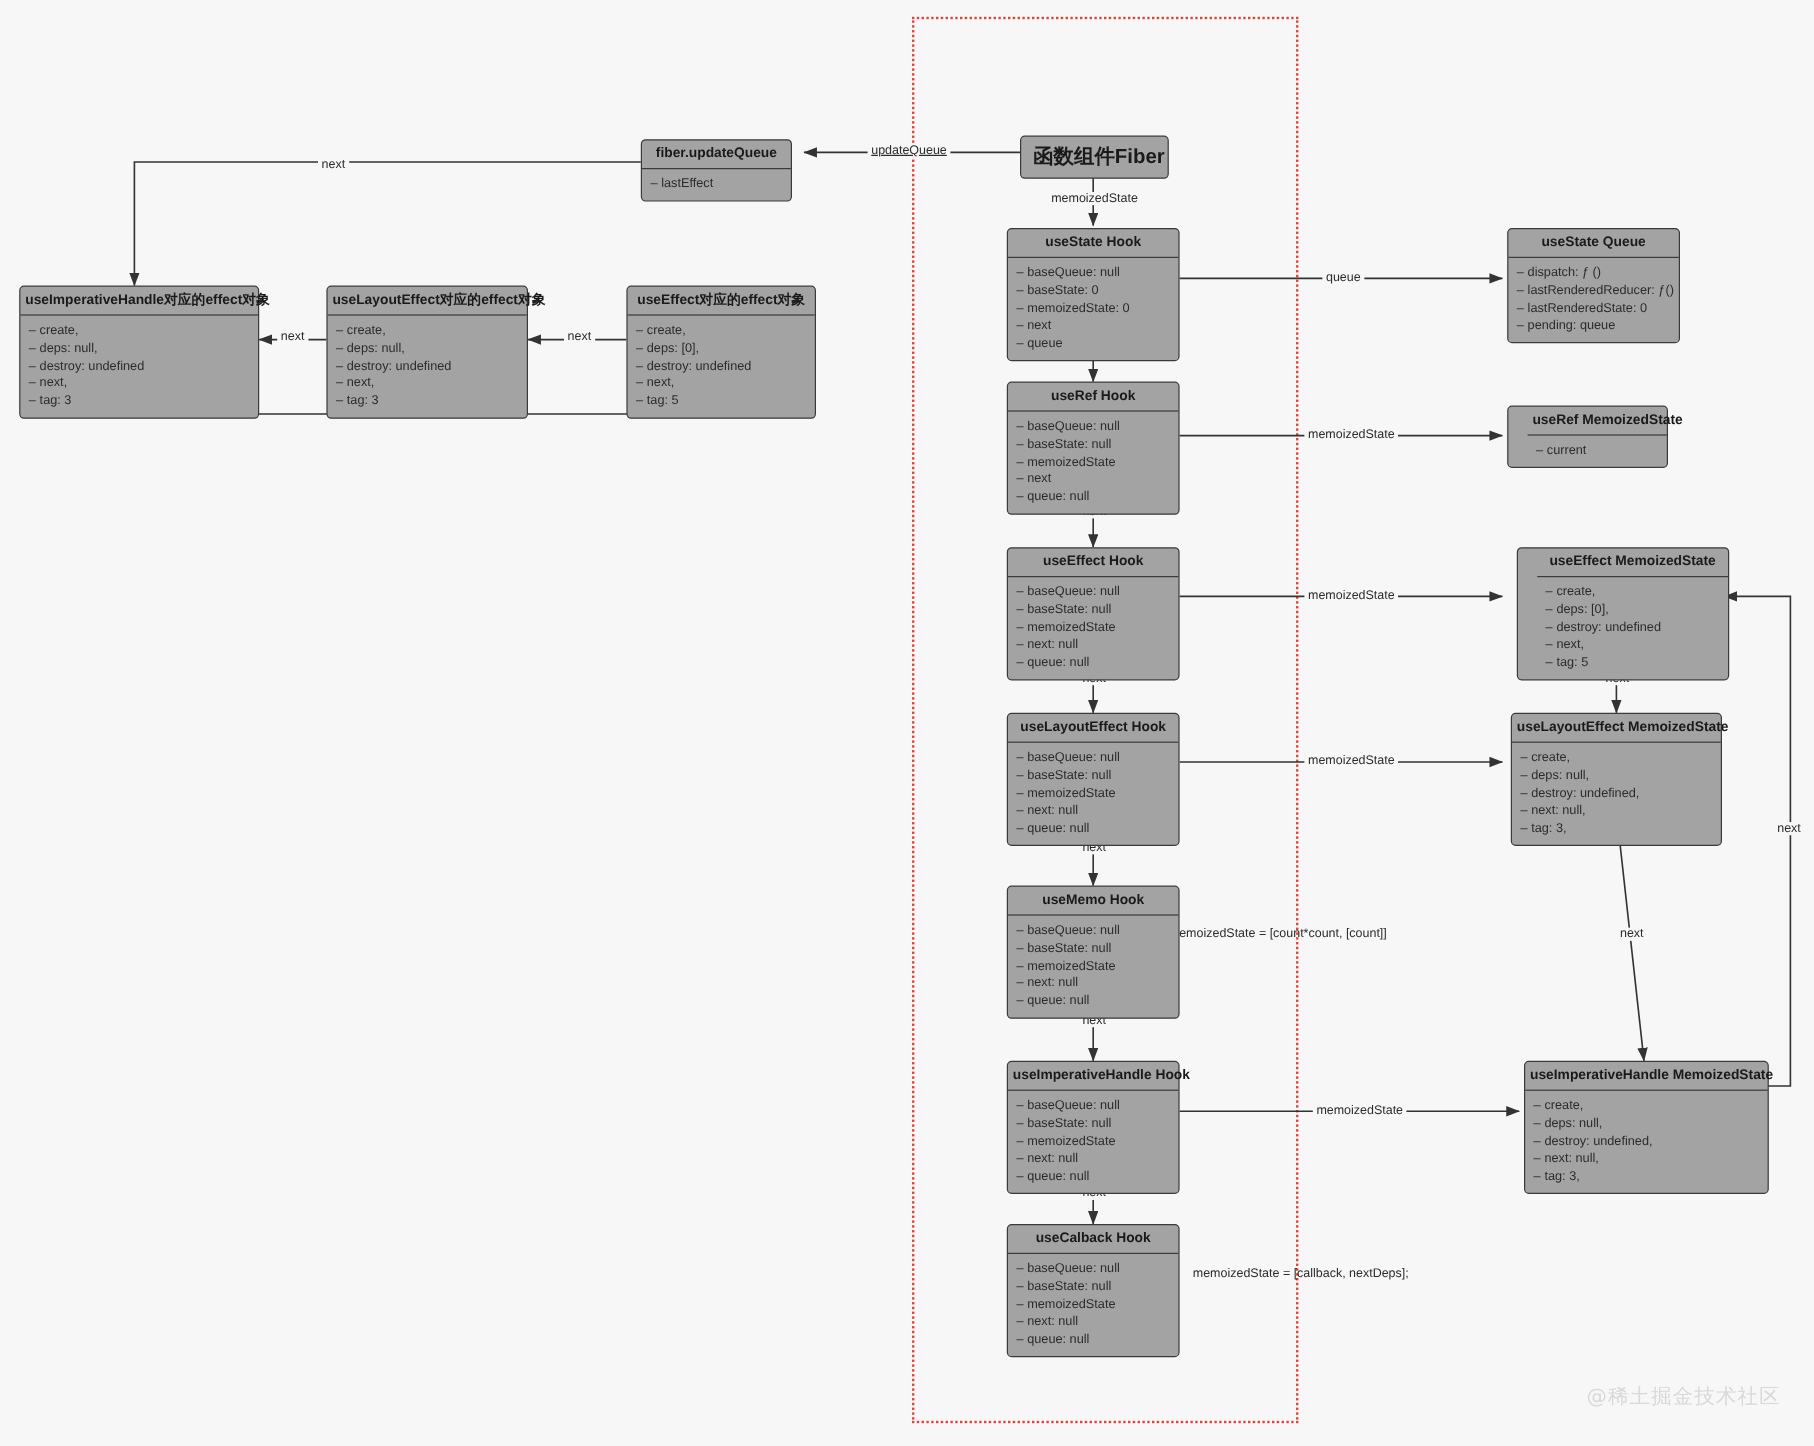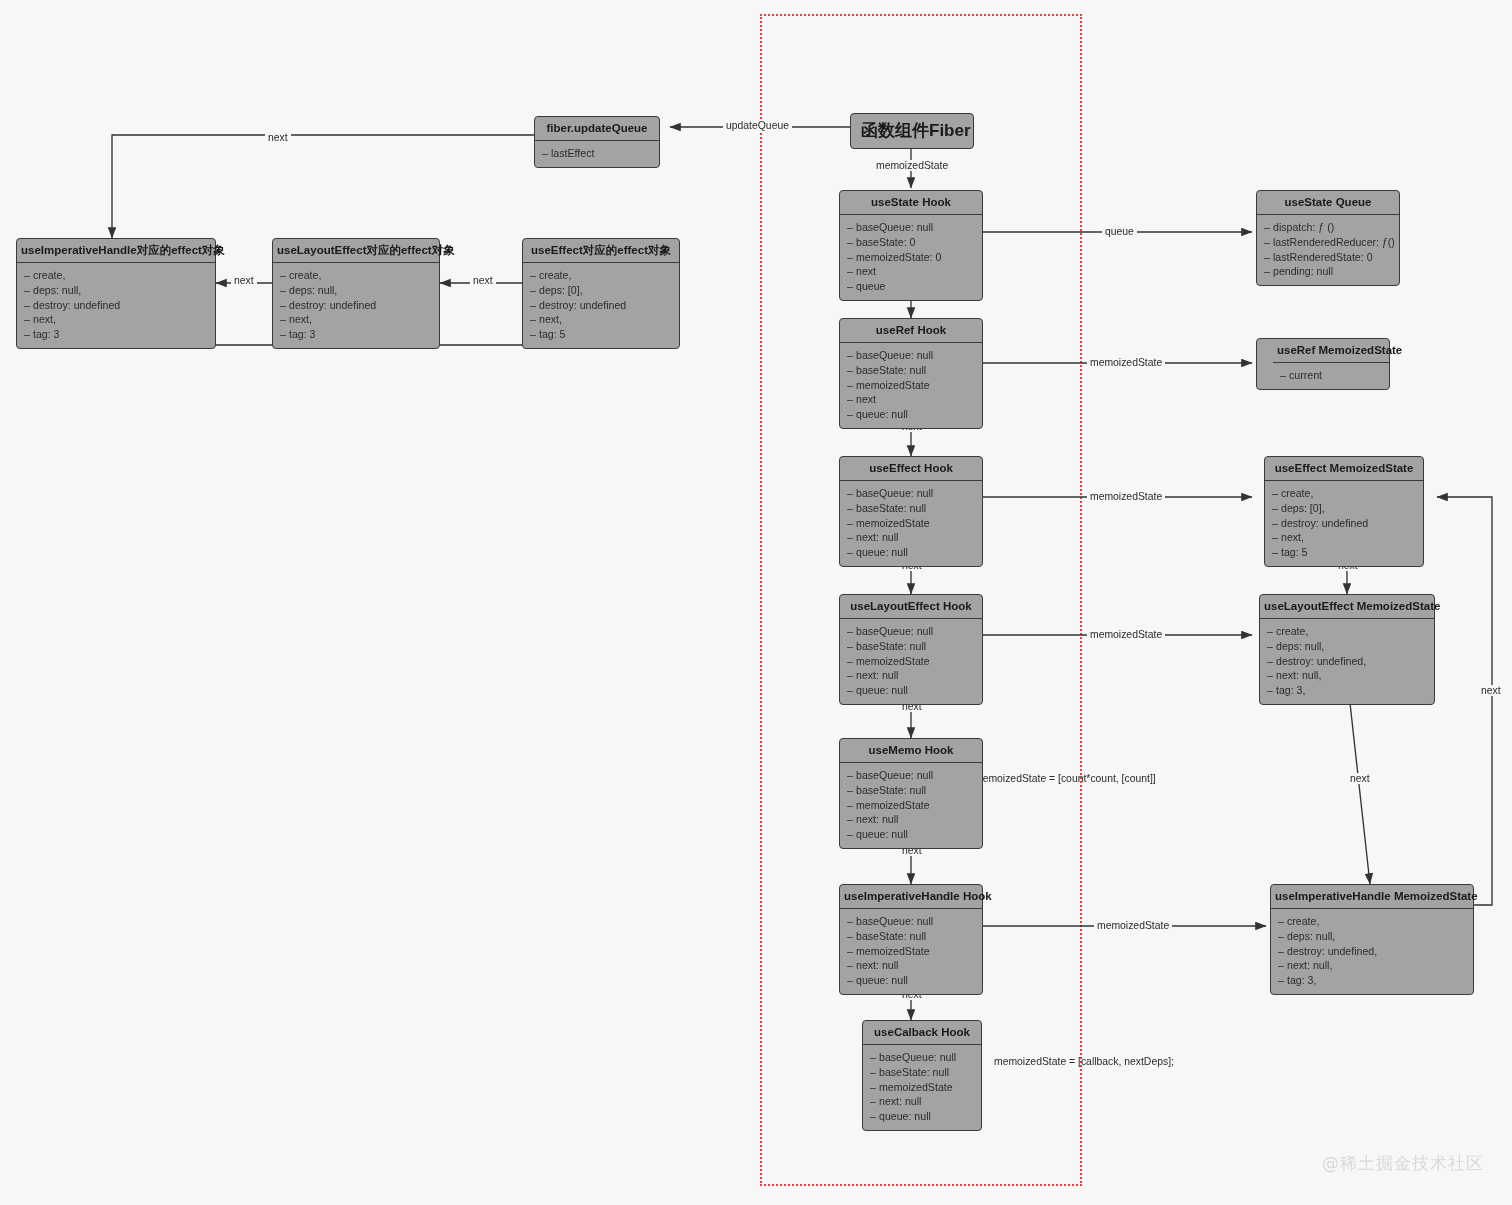--- a/index.html
+++ b/index.html
@@ -128,21 +128,21 @@
       <path d="M911,969 L911,1020" marker-end="url(#ah)"></path>
 
       <path d="M1347,542 L1347,594" marker-end="url(#ah)"></path>
 
       <path d="M1347,676 L1370,884" marker-end="url(#ah)"></path>
 
       <path d="M1473,905 L1492,905 L1492,497 L1437,497" marker-end="url(#ah)"></path>
     </g>
   </svg>
 
-  <div class="elabel" style="left:723px;top:120px;">updateQueue</div>
+  <div class="elabel" style="left:723px;top:120px;text-decoration:underline;">updateQueue</div>
   <div class="elabel" style="left:873px;top:160px;">memoizedState</div>
   <div class="elabel" style="left:265px;top:132px;">next</div>
   <div class="elabel" style="left:231px;top:275px;">next</div>
   <div class="elabel" style="left:470px;top:275px;">next</div>
   <div class="elabel" style="left:340px;top:338px;">next</div>
 
   <div class="elabel" style="left:1102px;top:226px;">queue</div>
   <div class="elabel" style="left:899px;top:289px;">next</div>
   <div class="elabel" style="left:1087px;top:357px;">memoizedState</div>
   <div class="elabel" style="left:899px;top:421px;">next</div>
@@ -214,21 +214,21 @@
       <div class="row"><span class="dash">–</span><span>queue</span></div>
     </div>
   </div>
 
   <div class="node" style="left:1256px;top:190px;width:144px;">
     <div class="hd">useState Queue</div>
     <div class="bd">
       <div class="row"><span class="dash">–</span><span>dispatch: ƒ ()</span></div>
       <div class="row"><span class="dash">–</span><span>lastRenderedReducer: ƒ()</span></div>
       <div class="row"><span class="dash">–</span><span>lastRenderedState: 0</span></div>
-      <div class="row"><span class="dash">–</span><span>pending: null</span></div>
+      <div class="row"><span class="dash">–</span><span>pending: queue</span></div>
     </div>
   </div>
 
   <div class="node" style="left:839px;top:318px;width:144px;">
     <div class="hd">useRef Hook</div>
     <div class="bd">
       <div class="row"><span class="dash">–</span><span>baseQueue: null</span></div>
       <div class="row"><span class="dash">–</span><span>baseState: null</span></div>
       <div class="row"><span class="dash">–</span><span>memoizedState</span></div>
       <div class="row"><span class="dash">–</span><span>next</span></div>
@@ -247,21 +247,21 @@
     <div class="hd">useEffect Hook</div>
     <div class="bd">
       <div class="row"><span class="dash">–</span><span>baseQueue: null</span></div>
       <div class="row"><span class="dash">–</span><span>baseState: null</span></div>
       <div class="row"><span class="dash">–</span><span>memoizedState</span></div>
       <div class="row"><span class="dash">–</span><span>next: null</span></div>
       <div class="row"><span class="dash">–</span><span>queue: null</span></div>
     </div>
   </div>
 
-  <div class="node" style="left:1264px;top:456px;width:160px;">
+  <div class="node" style="left:1264px;top:456px;width:177px;padding-left:16px;">
     <div class="hd">useEffect MemoizedState</div>
     <div class="bd">
       <div class="row"><span class="dash">–</span><span>create,</span></div>
       <div class="row"><span class="dash">–</span><span>deps: [0],</span></div>
       <div class="row"><span class="dash">–</span><span>destroy: undefined</span></div>
       <div class="row"><span class="dash">–</span><span>next,</span></div>
       <div class="row"><span class="dash">–</span><span>tag: 5</span></div>
     </div>
   </div>
 
@@ -313,21 +313,21 @@
     <div class="hd">useImperativeHandle MemoizedState</div>
     <div class="bd">
       <div class="row"><span class="dash">–</span><span>create,</span></div>
       <div class="row"><span class="dash">–</span><span>deps: null,</span></div>
       <div class="row"><span class="dash">–</span><span>destroy: undefined,</span></div>
       <div class="row"><span class="dash">–</span><span>next: null,</span></div>
       <div class="row"><span class="dash">–</span><span>tag: 3,</span></div>
     </div>
   </div>
 
-  <div class="node" style="left:839px;top:1020px;width:120px;margin-left:23px;">
+  <div class="node" style="left:839px;top:1020px;width:144px;">
     <div class="hd">useCalback Hook</div>
     <div class="bd">
       <div class="row"><span class="dash">–</span><span>baseQueue: null</span></div>
       <div class="row"><span class="dash">–</span><span>baseState: null</span></div>
       <div class="row"><span class="dash">–</span><span>memoizedState</span></div>
       <div class="row"><span class="dash">–</span><span>next: null</span></div>
       <div class="row"><span class="dash">–</span><span>queue: null</span></div>
     </div>
   </div>
 

